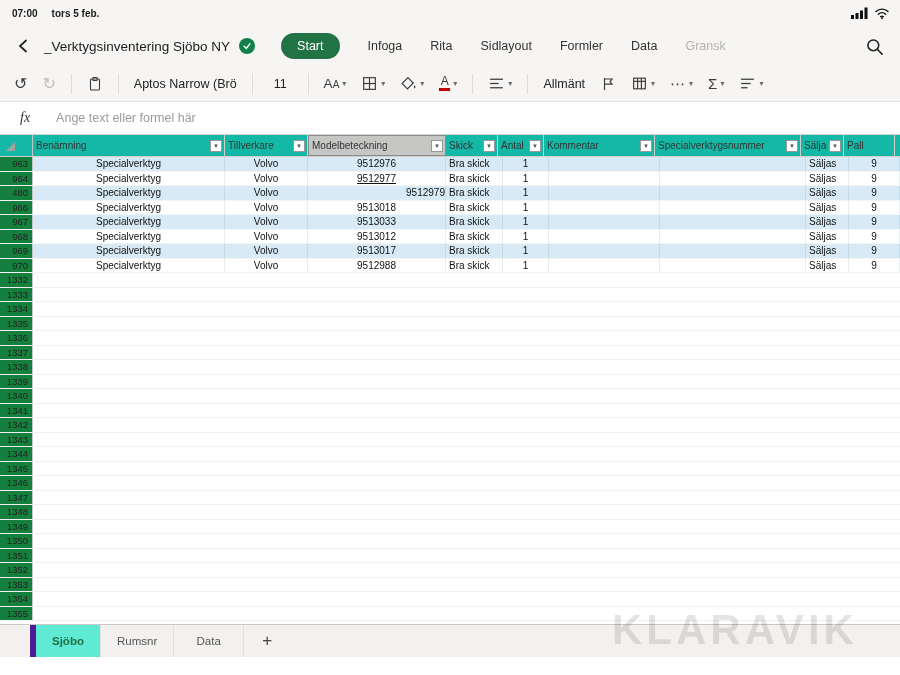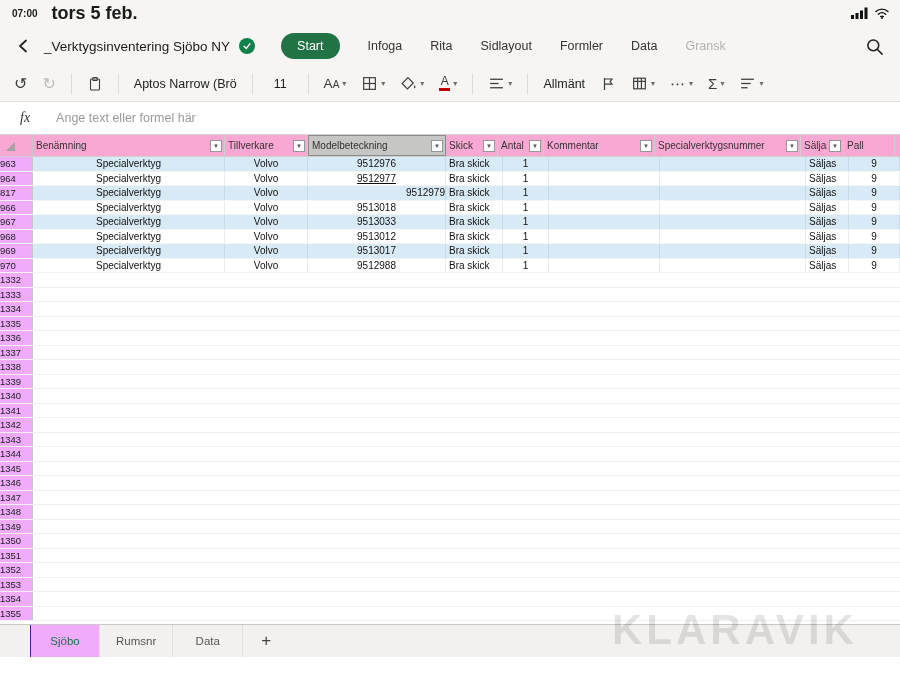--- a/index.html
+++ b/index.html
@@ -4,21 +4,21 @@
 <style>
   * { box-sizing: border-box; }
   html,body { margin:0; padding:0; }
   body {
     width:900px; height:675px; position:relative; overflow:hidden;
     background:#fff; font-family:"Liberation Sans", sans-serif; color:#1a1a1a;
   }
   
   .status-bar{position:absolute;top:0;left:0;right:0;height:26px;background:#f6f5f3;display:flex;align-items:center;padding:0 12px;}
   .status-time{font-size:10px;font-weight:bold;}
-  .status-date{font-size:18px;font-weight:bold;margin-left:14px;}
+  .status-date{font-size:10px;font-weight:bold;margin-left:14px;}
   .status-icons{position:absolute;right:10px;top:0;height:26px;display:flex;align-items:center;gap:6px;}
   
   .ribbon{position:absolute;top:26px;left:0;right:0;height:40px;background:#f6f5f3;display:flex;align-items:center;padding:0 14px;}
   .back-btn{width:20px;height:24px;display:flex;align-items:center;justify-content:center;}
   .doc-title{font-size:13.5px;color:#1b1b1b;margin-left:10px;white-space:nowrap;}
   .save-badge{width:16px;height:16px;border-radius:50%;background:#12804a;margin-left:9px;display:flex;align-items:center;justify-content:center;flex:none;}
   .rtab-bar{display:flex;align-items:center;gap:28px;margin-left:26px;}
   .rtab{font-size:12.5px;color:#333;white-space:nowrap;}
   .rtab.active{background:#217346;color:#fff;border-radius:15px;padding:6px 16px;}
   .rtab.faded{opacity:.35;}
@@ -41,43 +41,43 @@
   .fc .bar{width:11px;height:3px;background:#c00000;margin-top:1px;}
   .numfmt{font-size:12.5px;color:#222;}
   .sum{font-size:15px;color:#3c3c3c;line-height:15px;}
   .more{font-size:15px;color:#3c3c3c;line-height:10px;letter-spacing:1px;}
   
   .formula-bar{position:absolute;top:102px;left:0;right:0;height:33px;background:#fff;border-bottom:1px solid #d4d4d3;display:flex;align-items:center;}
   .fx{font-family:"Liberation Serif", serif;font-style:italic;font-size:14px;color:#333;margin-left:20px;}
   .formula-placeholder{font-size:12.5px;color:#9a9a9a;margin-left:26px;}
   
   .grid{position:absolute;top:135px;left:0;right:0;height:489px;background:#fff;overflow:hidden;}
-  .hrow{display:flex;height:22px;background:#f9a8d4;border-bottom:1px solid #cfcfce;}
+  .hrow{display:flex;height:22px;background:#14b8a6;border-bottom:1px solid #cfcfce;}
   .corner{width:33px;flex:none;border-right:1px solid #c6c6c6;position:relative;}
   .corner .tri{position:absolute;left:6px;bottom:5px;width:0;height:0;border-bottom:9px solid #a2a2a1;border-left:9px solid transparent;}
   .hcell{display:flex;align-items:center;font-size:10px;color:#333;border-right:1px solid #cecdcc;padding:0 2px 0 3px;flex:none;overflow:hidden;}
   .hcell .hlabel{flex:1;overflow:hidden;white-space:nowrap;}
   .hcell.selected{background:#c6c6c5;border:1px solid #8a8a8a;}
   .filter-btn{width:12px;height:12px;border:1px solid #979796;background:#fff;font-size:6px;line-height:10px;text-align:center;color:#555;flex:none;margin-left:2px;}
   .grow{display:flex;height:14.5px;border-bottom:1px solid rgba(0,0,0,.045);}
-  .rnum{width:33px;flex:none;border-right:1px solid #c6c6c6;font-size:9.5px;color:#222;padding-right:4px;line-height:13.5px;background:#f0abfc;overflow:hidden;}
+  .rnum{width:33px;flex:none;border-right:1px solid #c6c6c6;font-size:9.5px;color:#222;text-align:right;padding-right:4px;line-height:13.5px;background:#15803d;overflow:hidden;}
   .u-num{border-bottom:1.5px solid #444;display:inline-block;line-height:12px;}
   .cells{display:flex;flex:1;}
   .grow.band .cells{background:#d7eaf5;}
   .gcell{height:100%;font-size:10px;line-height:13.5px;white-space:nowrap;overflow:hidden;border-right:1px solid rgba(90,120,150,.14);color:#111;flex:none;}
   .a-left{text-align:left;padding-left:3px;}
   .a-center{text-align:center;}
   .erow{display:flex;height:14.5px;border-bottom:1px solid #f1f0ee;}
   .erow .rnum{border-bottom:0;}
   .eArea{flex:1;}
   
   .sheet-bar{position:absolute;left:0;right:0;bottom:18px;height:33px;background:#f2f1ef;border-top:1px solid #c9c8c6;display:flex;align-items:stretch;z-index:10;}
   .sheet-spacer{width:30px;flex:none;}
   .stab{min-width:70px;padding:0 16px;display:flex;align-items:center;justify-content:center;font-size:11.5px;color:#555;border-right:1px solid #e1e0de;white-space:nowrap;}
-  .stab.active{background:#f0abfc;color:#1e7145;font-weight:400;border-left:1px solid #4c1d95;}
+  .stab.active{background:#5eead4;color:#1e7145;font-weight:700;border-left:6px solid #4c1d95;}
   .add-tab{width:46px;display:flex;align-items:center;justify-content:center;font-size:17px;color:#444;}
   .bottom-strip{position:absolute;left:0;right:0;bottom:0;height:18px;background:#fff;z-index:10;}
   
   .watermark{position:absolute;left:612px;top:606px;font-size:42px;font-weight:bold;letter-spacing:4px;color:#000;opacity:.1;z-index:40;pointer-events:none;white-space:nowrap;}
   svg{display:block;}
 </style>
 </head>
 <body>
 
 <div class="status-bar">
@@ -316,21 +316,21 @@
           <div class="gcell a-center" style="width: 138px; text-decoration: underline;">9512977</div>
           <div class="gcell a-left" style="width: 57px;">Bra skick</div>
           <div class="gcell a-center" style="width: 46px;">1</div>
           <div class="gcell a-left" style="width: 111px;"></div>
           <div class="gcell a-left" style="width: 146px;"></div>
           <div class="gcell a-left" style="width: 43px;">Säljas</div>
           <div class="gcell a-center" style="width: 51px;">9</div>
         </div>
       </div>
       <div class="grow band">
-        <div class="rnum"><span>817</span></div>
+        <div class="rnum"><span>480</span></div>
         <div class="cells">
           <div class="gcell a-center" style="width: 192px;">Specialverktyg</div>
           <div class="gcell a-center" style="width: 83px;">Volvo</div>
           <div class="gcell a-center" style="width: 138px; text-align: right;">9512979</div>
           <div class="gcell a-left" style="width: 57px;">Bra skick</div>
           <div class="gcell a-center" style="width: 46px;">1</div>
           <div class="gcell a-left" style="width: 111px;"></div>
           <div class="gcell a-left" style="width: 146px;"></div>
           <div class="gcell a-left" style="width: 43px;">Säljas</div>
           <div class="gcell a-center" style="width: 51px;">9</div>

